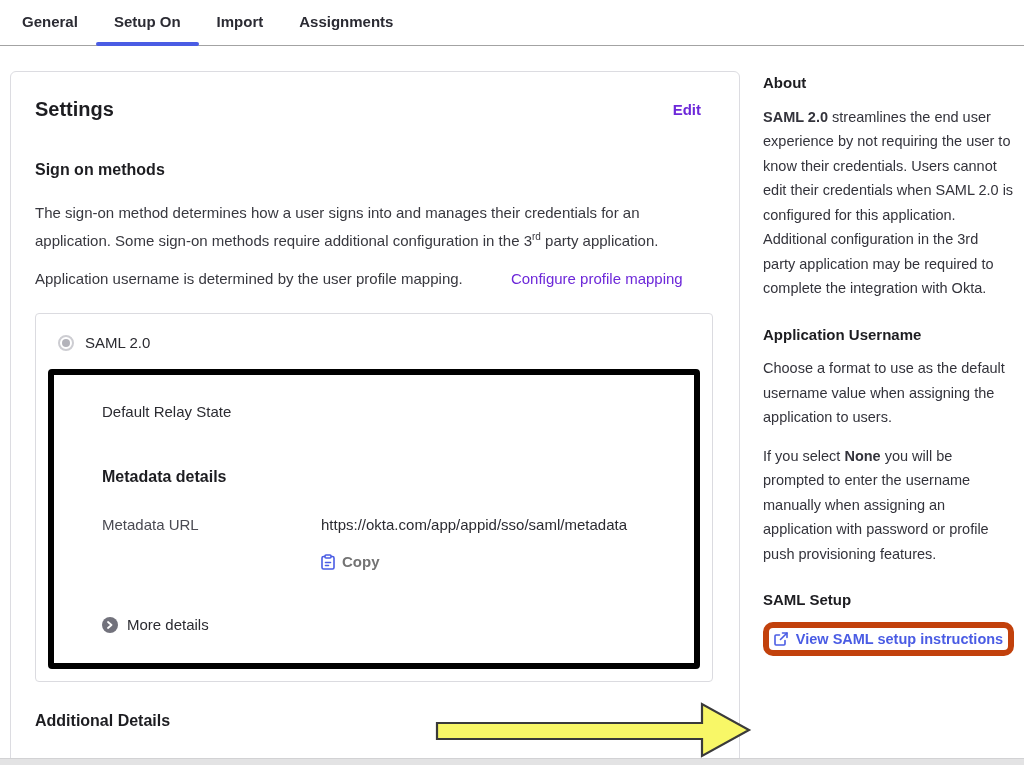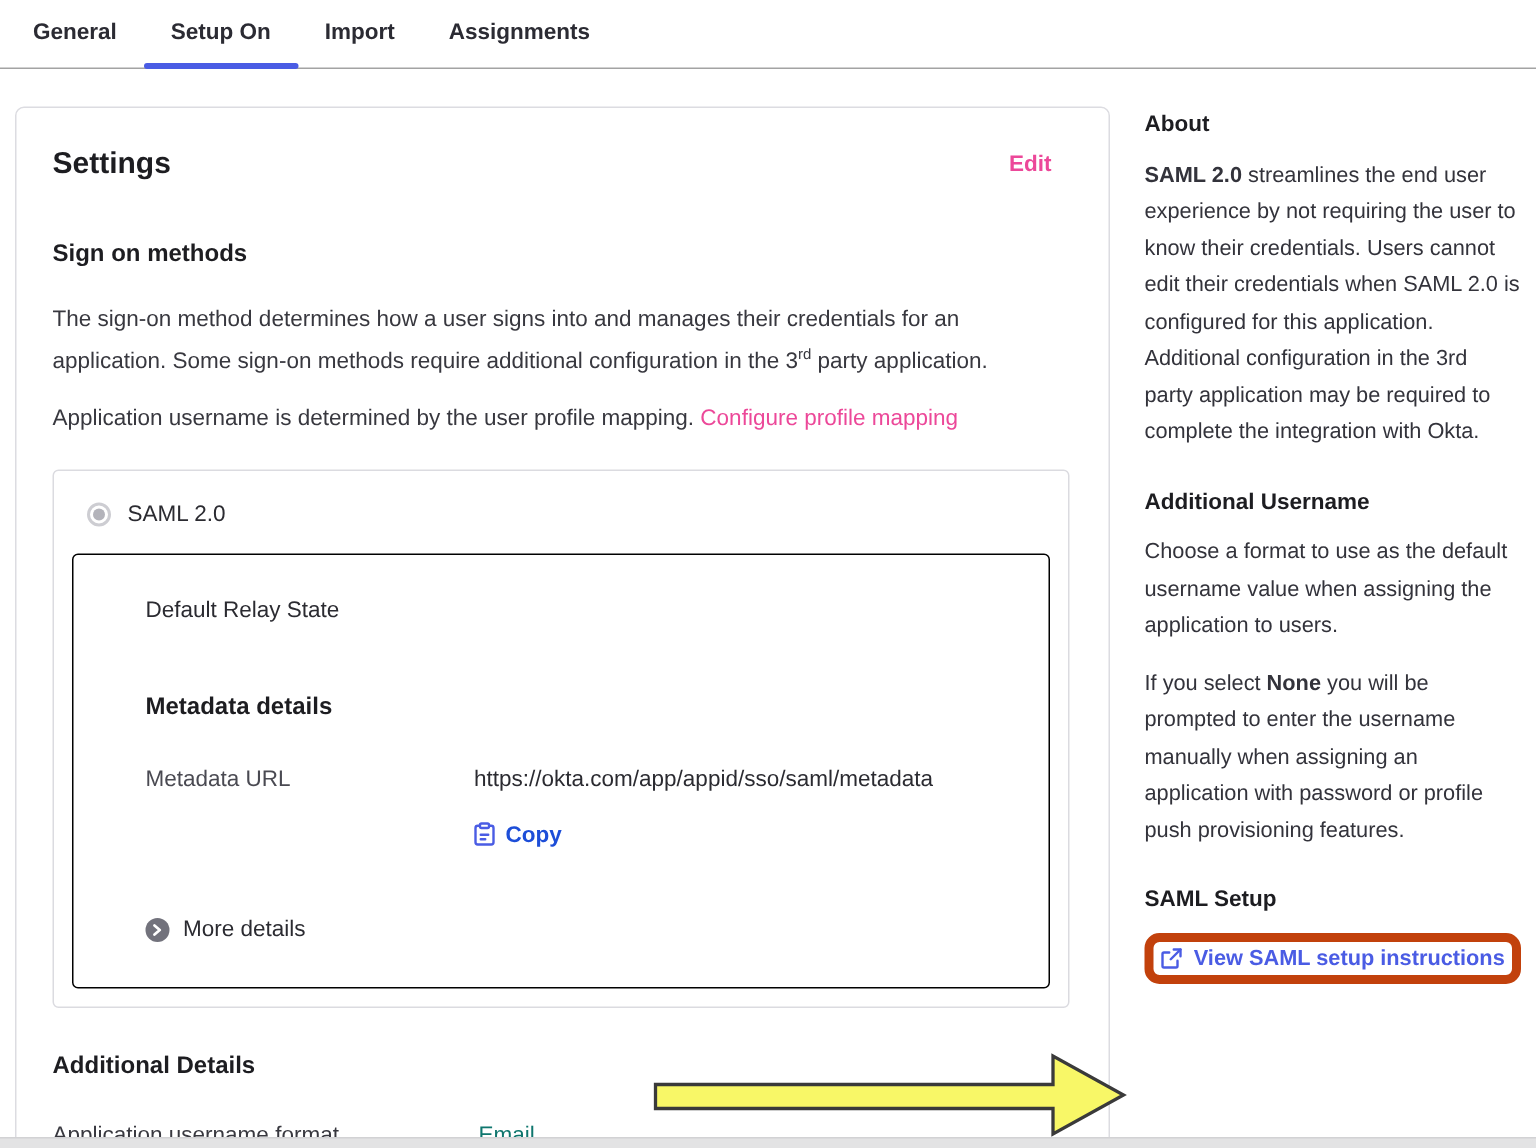--- a/index.html
+++ b/index.html
@@ -13,46 +13,46 @@
   .tab.active::after { content:""; position:absolute; left:0; right:0; bottom:-1px;
     height:4px; border-radius:3px; background:#4a5ce4; }
 
   
   .content { display:flex; padding:25px 10px 0 10px; gap:23px; align-items:flex-start; }
   .card { width:730px; min-height:900px; border:1px solid #dcdce1; border-radius:6px;
     background:#fff; padding:26px 24px 0 24px; }
 
   .card-head { display:flex; justify-content:space-between; align-items:center; padding-right:14px; }
   .card-title { font-size:20px; font-weight:bold; color:#1d1d21; }
-  .link { color:#ec4899; text-decoration:none; cursor:pointer; }
+  .link { color:#6d28d9; text-decoration:none; cursor:pointer;margin-left:44px; }
   .edit-link { font-size:15px; font-weight:bold; }
 
   .section-h { font-size:16px; font-weight:bold; margin-top:40px; color:#1d1d21; }
   .para { font-size:15px; line-height:24px; color:#38383f; max-width:665px; margin-top:22px; }
   .para + .para { margin-top:14px; }
   sup { font-size:10px; }
 
   
   .saml-box { margin-top:22px; border:1px solid #dbdbe0; border-radius:4px; padding:12px; width:678px; }
   .radio-row { display:flex; align-items:center; gap:11px; padding:8px 0 6px 10px; }
   .radio { width:16px; height:16px; border-radius:50%; border:2px solid #cdcdd2;
     background:#fff; position:relative; flex:0 0 auto; }
   .radio::after { content:""; position:absolute; left:2px; top:2px; width:8px; height:8px;
     border-radius:50%; background:#b3b3ba; }
   .radio-label { font-size:15px; color:#2b2b31; }
 
-  .inner-box { margin-top:12px; border:1px solid #000000; border-radius:4px;
+  .inner-box { margin-top:12px; border:6px solid #000000; border-radius:4px;
     padding:28px 24px 30px 48px; }
   .plain-label { font-size:15px; color:#2b2b31; }
   .meta-h { font-size:16px; font-weight:bold; margin-top:48px; color:#1d1d21; }
   .kv-row { display:flex; margin-top:30px; font-size:15px; }
   .kv-label { width:219px; color:#4a4a52; flex:0 0 auto; }
   .kv-value { color:#2b2b31; }
-  .copy-row { margin-left:219px; margin-top:20px; display:flex; gap:7px;
-    font-size:15px; font-weight:bold; color:#1d4ed8; cursor:pointer; width:max-content; }
+  .copy-row { margin-left:219px; margin-top:20px; display:flex; align-items:center; gap:7px;
+    font-size:15px; font-weight:bold; color:#737373; cursor:pointer; width:max-content; }
   .more-row { margin-top:46px; display:flex; align-items:center; gap:9px; font-size:15px;
     color:#2b2b31; cursor:pointer; width:max-content; }
   .chev-circle { width:16px; height:16px; border-radius:50%; background:#72727c;
     display:flex; align-items:center; justify-content:center; flex:0 0 auto; }
 
   
   .cred-h { font-size:16px; font-weight:bold; margin-top:30px; color:#1d1d21; }
   .cred-row { display:flex; margin-top:28px; font-size:15px; }
   .cred-label { width:284px; color:#38383f; flex:0 0 auto; }
   .cred-value { color:#0f766e; }
@@ -142,21 +142,21 @@
     <div class="cred-row">
       <div class="cred-label">Application username format</div>
       <div class="cred-value">Email</div>
     </div>
   </div>
 
   <div class="sidebar">
     <div class="sb-h">About</div>
     <p class="sb-p"><b>SAML 2.0</b><span> streamlines the end user experience by not requiring the user to know their credentials. Users cannot edit their credentials when SAML 2.0 is configured for this application. Additional configuration in the 3rd party application may be required to complete the integration with Okta.</span></p>
 
-    <div class="sb-h sb-gap">Additional Username</div>
+    <div class="sb-h sb-gap">Application Username</div>
     <p class="sb-p">Choose a format to use as the default username value when assigning the application to users.</p>
     <p class="sb-p"><span>If you select </span><b>None</b><span> you will be prompted to enter the username manually when assigning an application with password or profile push provisioning features.</span></p>
 
     <div class="sb-h sb-gap">SAML Setup</div>
 
     <button class="sb-button">
       <span style="display:flex;">
         <svg width="14" height="14" viewBox="0 0 14 14" fill="none" stroke="#4a5ce4" stroke-width="1.6" stroke-linecap="round" stroke-linejoin="round">
           <path d="M11 8.5V12a1 1 0 0 1-1 1H2a1 1 0 0 1-1-1V4a1 1 0 0 1 1-1h3.5"></path>
           <path d="M8.5 1H13v4.5"></path>

